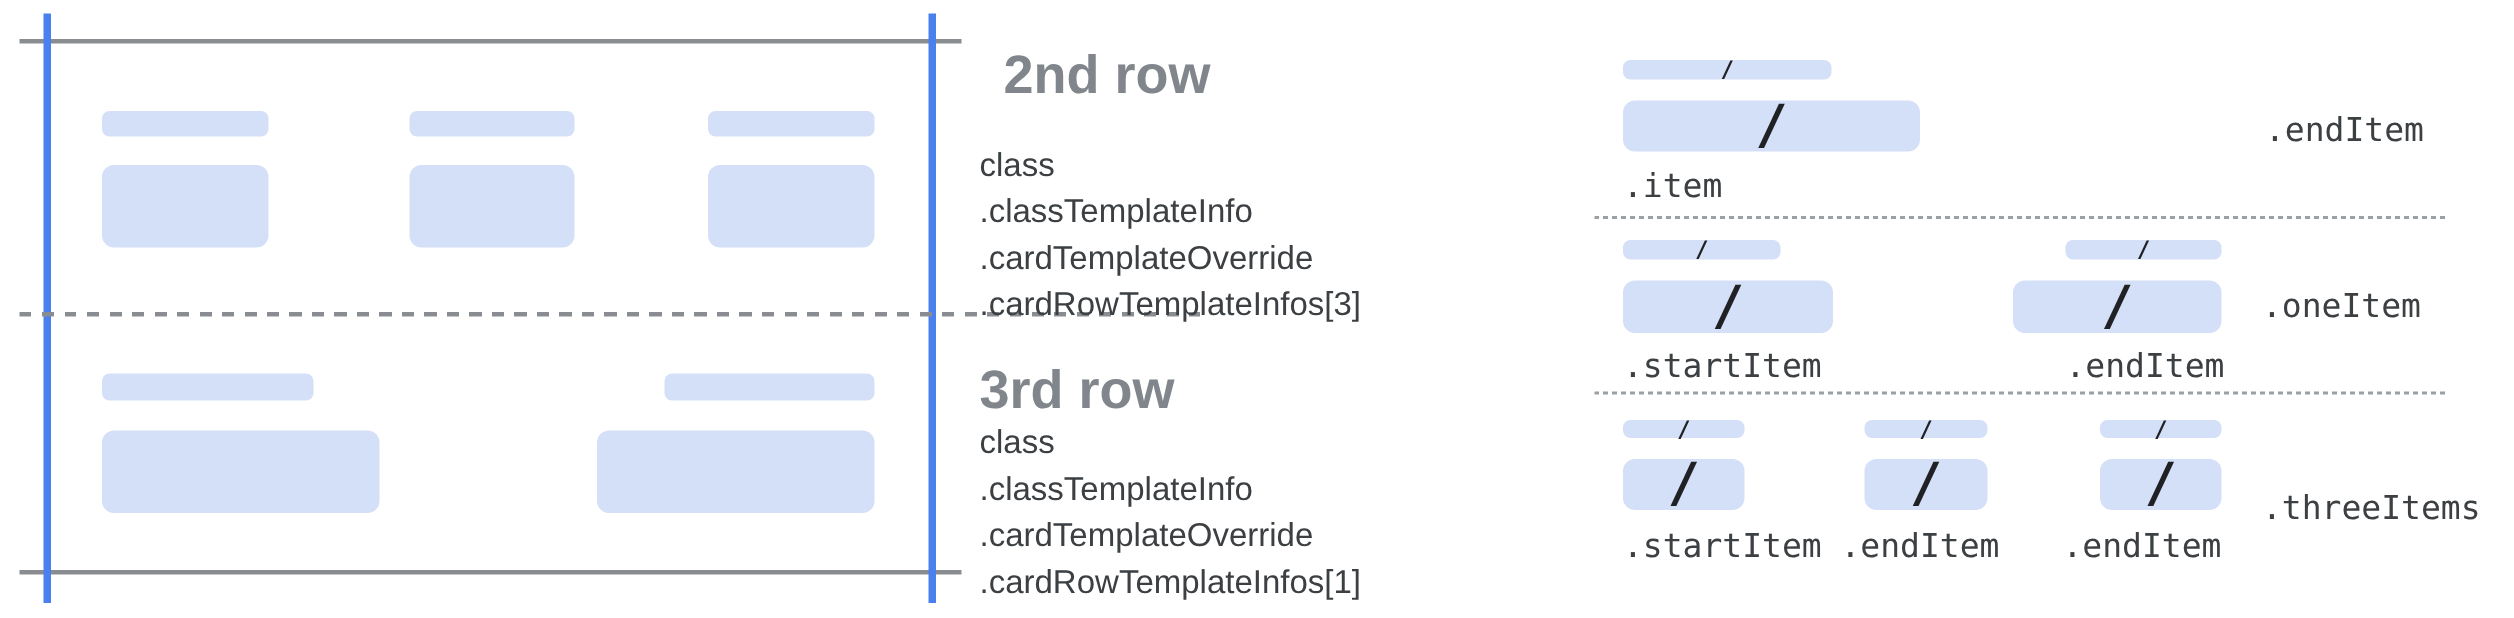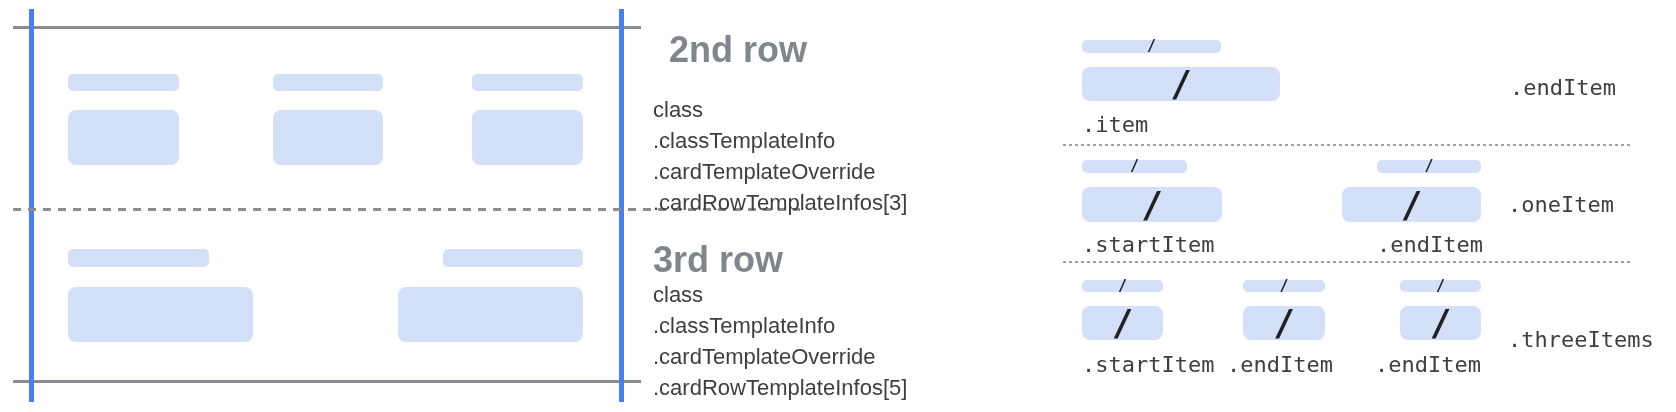--- a/index.html
+++ b/index.html
@@ -69,21 +69,21 @@
       <div>.classTemplateInfo</div>
       <div>.cardTemplateOverride</div>
       <div>.cardRowTemplateInfos[3]</div>
     </div>
 
     <div class="row-title" style="left:653px;top:240px">3rd row</div>
     <div class="code" style="left:653px;top:259px">
       <div>class</div>
       <div>.classTemplateInfo</div>
       <div>.cardTemplateOverride</div>
-      <div>.cardRowTemplateInfos[5]</div>
+      <div>.cardRowTemplateInfos[1]</div>
     </div>
   </div>
 
   <div>
 
     <div>
       <div class="bar bar-sm slashbar" style="left:1082px;top:40px;width:139px;height:13px">
         <span class="slash slash-sm">/</span>
       </div>
       <div class="bar bar-lg slashbar" style="left:1082px;top:67px;width:198px;height:34px">

